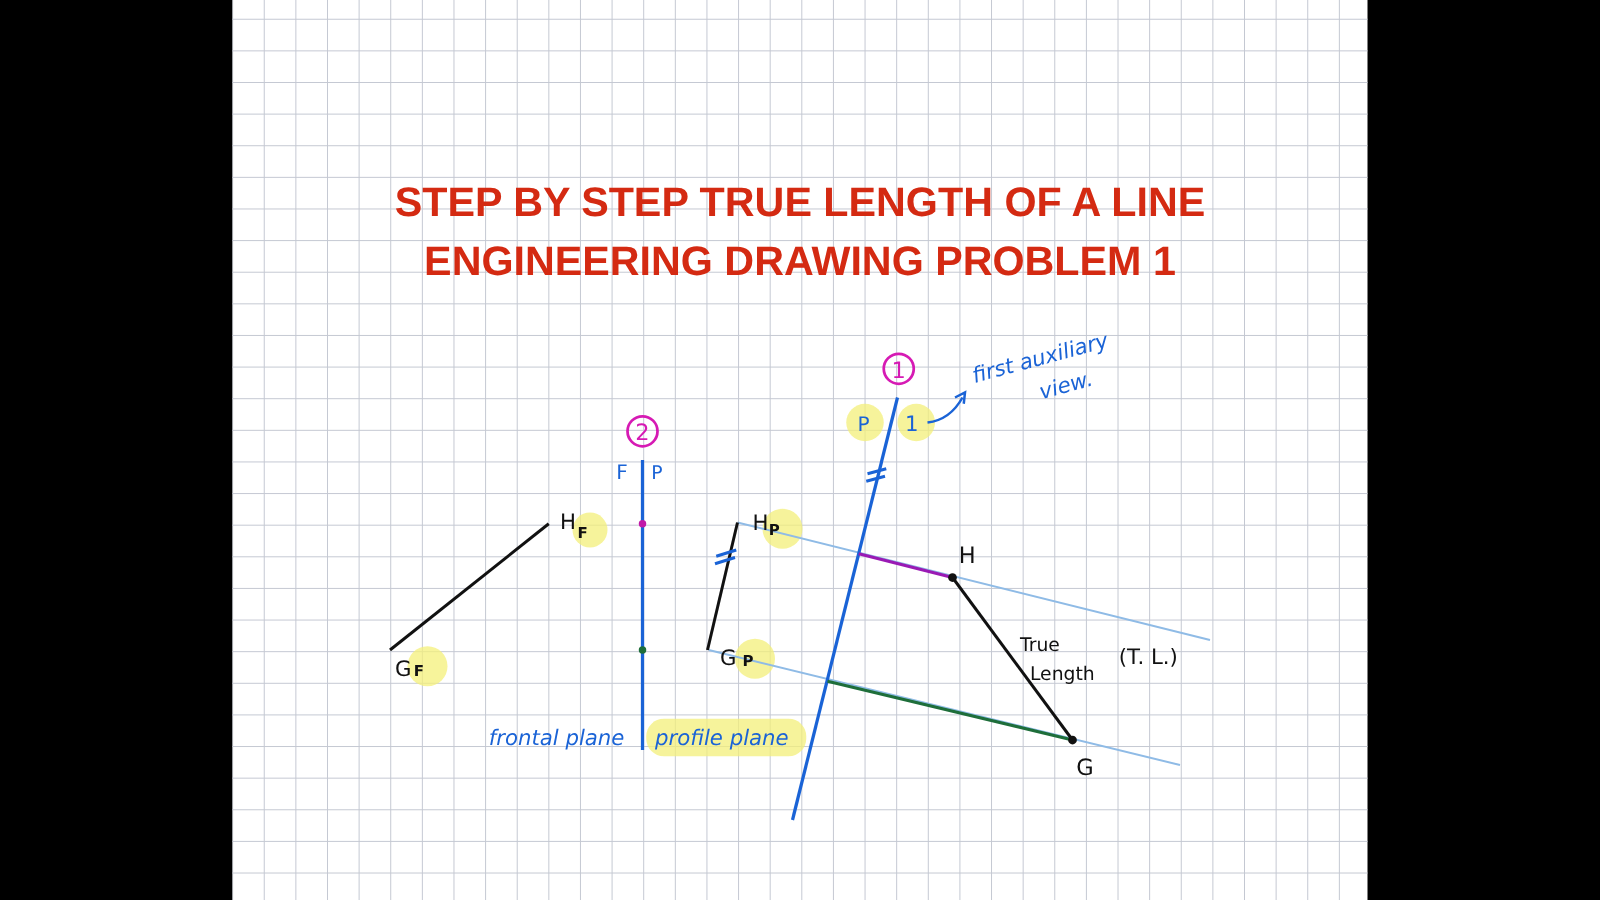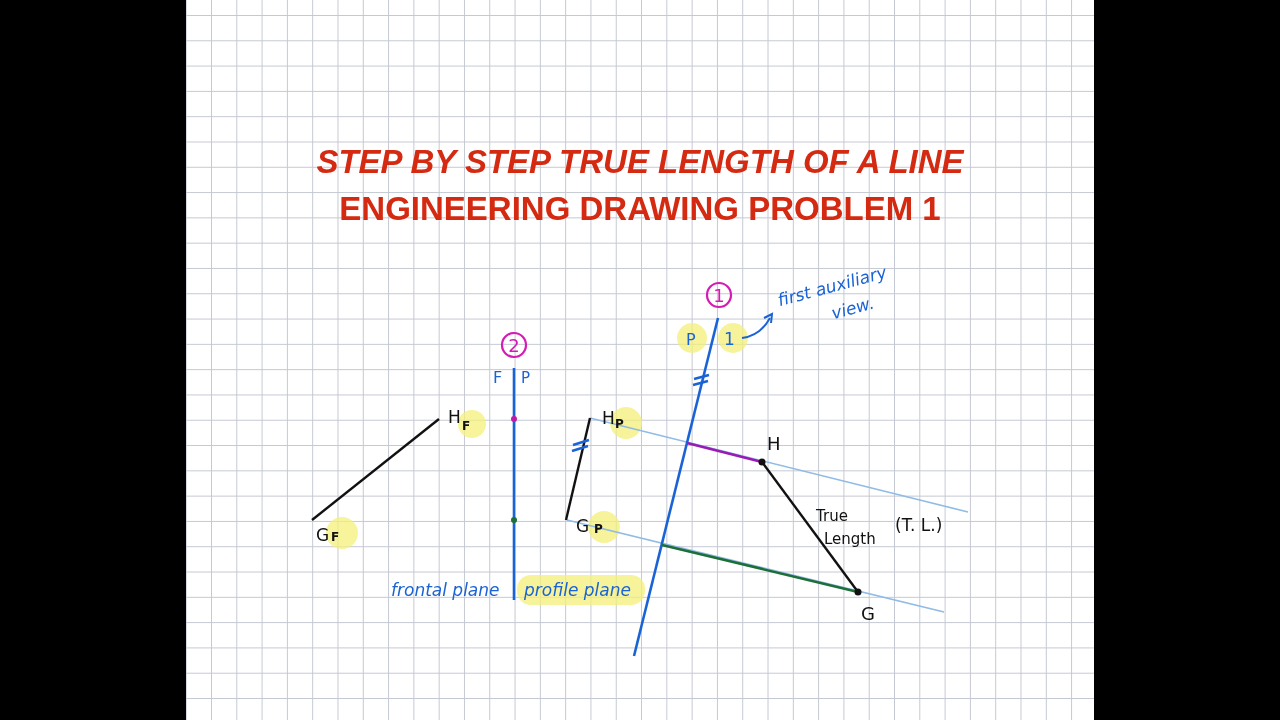--- a/index.html
+++ b/index.html
@@ -4,21 +4,21 @@
 <style>
   html,body{margin:0;padding:0;background:#000;}
   body{width:1280px;height:720px;position:relative;overflow:hidden;font-family:"Liberation Sans",sans-serif;}
   .page{position:absolute;left:186px;top:0;width:908px;height:720px;background-color:#fff;
     background-image:
       linear-gradient(to right,#c4c8d2 1px,transparent 1px),
       linear-gradient(to bottom,#c4c8d2 1px,transparent 1px);
     background-size:25.3px 25.3px;
     background-position:25px 15px;}
   .title{position:absolute;left:0;width:1280px;text-align:center;color:#d42a12;font-weight:bold;font-size:33px;letter-spacing:0px;line-height:38px;font-family:"Liberation Sans",sans-serif;}
-  .t1{top:143px;font-style:italic;}
+  .t1{top:143px;}
   .t2{top:190px;}
   svg.draw{position:absolute;left:0;top:0;width:1280px;height:720px;}
   .hand{font-family:"DejaVu Sans",sans-serif;}
 </style>
 </head>
 <body>
 
 <div class="page"></div>
 
 <div class="title t1">STEP BY STEP TRUE LENGTH OF A LINE</div>

